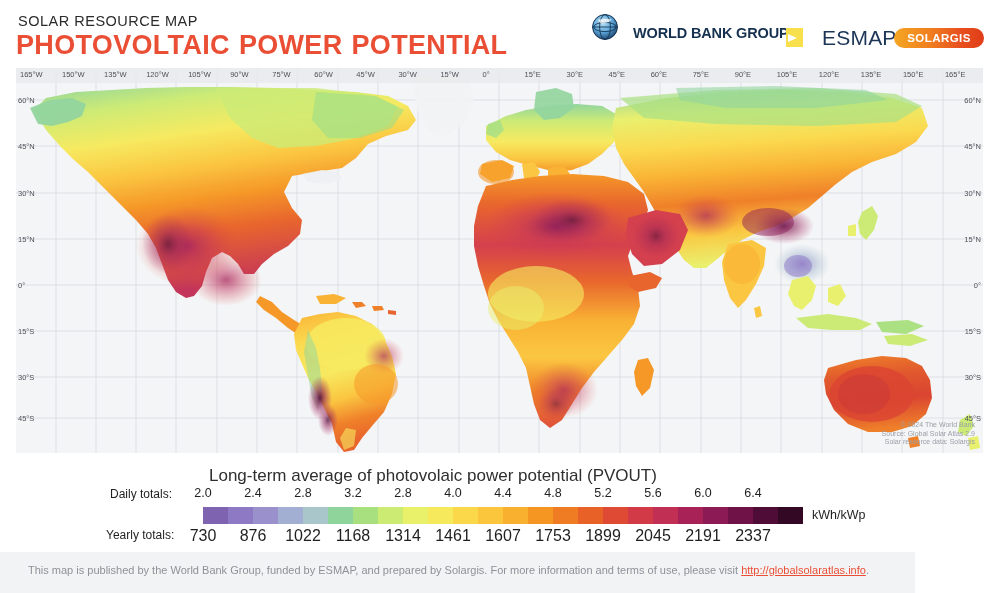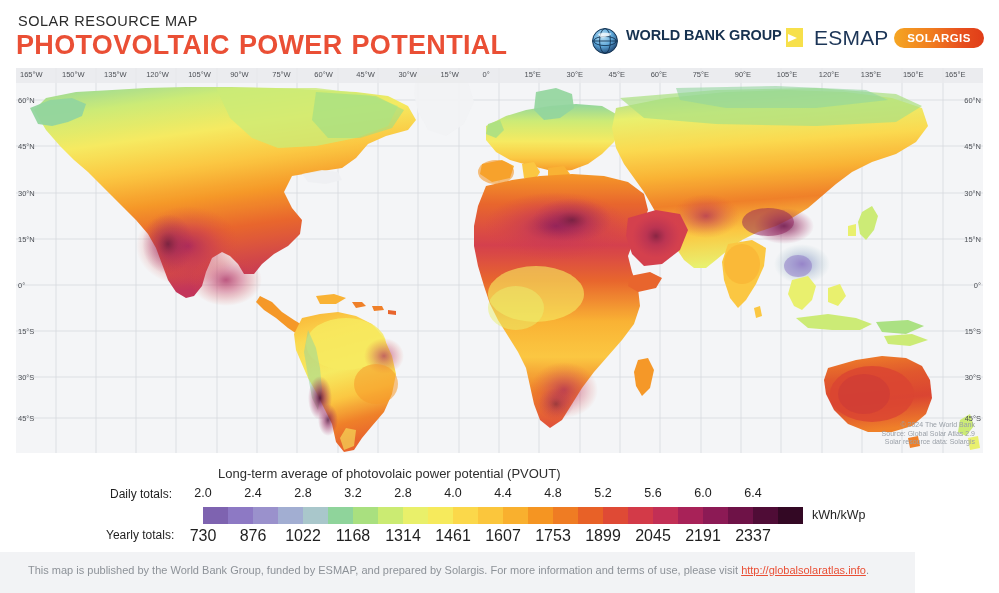--- a/index.html
+++ b/index.html
@@ -24,26 +24,26 @@
   }
   .hdr-title {
     position: absolute; left: 16px; top: 30px;
     font-size: 27px; font-weight: 700;
     letter-spacing: 0.012em; color: #ea4f35;
     white-space: nowrap;
   }
   .hdr-title .sp { display:inline-block; width: 9px; }
 
   
-  .wb-logo { position: absolute; left: 591px; top: 27px; display: flex; align-items: flex-start; gap: 7px; }
+  .wb-logo { position: absolute; left: 591px; top: 13px; display: flex; align-items: flex-end; gap: 14px; }
   .wb-globe { width: 28px; height: 28px; position: relative; }
   .wb-text { font-size: 14.5px; font-weight: 700; color: #16314f; letter-spacing: -0.01em; white-space: nowrap; }
 
   
-  .esmap-logo { position: absolute; left: 786px; top: 28px; display: flex; gap: 11px; }
+  .esmap-logo { position: absolute; left: 786px; top: 28px; display: flex; gap: 19px; }
   .esmap-mark {
     width: 17px; height: 19px; background: #f7e04b; position: relative; overflow: hidden;
   }
   .esmap-mark::after {
     content: ""; position: absolute; left: 2px; top: 6px;
     width: 0; height: 0;
     border-left: 9px solid #ffffff;
     border-top: 4px solid transparent;
     border-bottom: 4px solid transparent;
   }
@@ -88,22 +88,22 @@
 
   .map-credit {
     position: absolute; right: 8px; bottom: 6px;
     text-align: right; font-size: 7px; line-height: 8.6px;
     color: #9aa0a8; font-family: "Liberation Sans", sans-serif;
   }
 
   
   .legend { position: absolute; left: 0; top: 462px; width: 999px; height: 86px; }
   .legend-title {
-    position: absolute; left: 218px; top: 4px;
-    font-size: 13px; color: #2f2f2f; white-space: nowrap;
+    position: absolute; left: 209px; top: 4px;
+    font-size: 17px; color: #2f2f2f; white-space: nowrap;
   }
   .legend-rowlabel {
     position: absolute; font-size: 12px; color: #1f1f1f; white-space: nowrap;
   }
   .lbl-daily { left: 110px; top: 25px; }
   .lbl-yearly { left: 106px; top: 66px; }
 
   .scale-area { position: absolute; left: 203px; top: 0; width: 600px; height: 86px; }
   .tick-row { position: absolute; left: 0; width: 600px; height: 16px; display: flex; }
   .tick-row.daily { top: 24px; }

